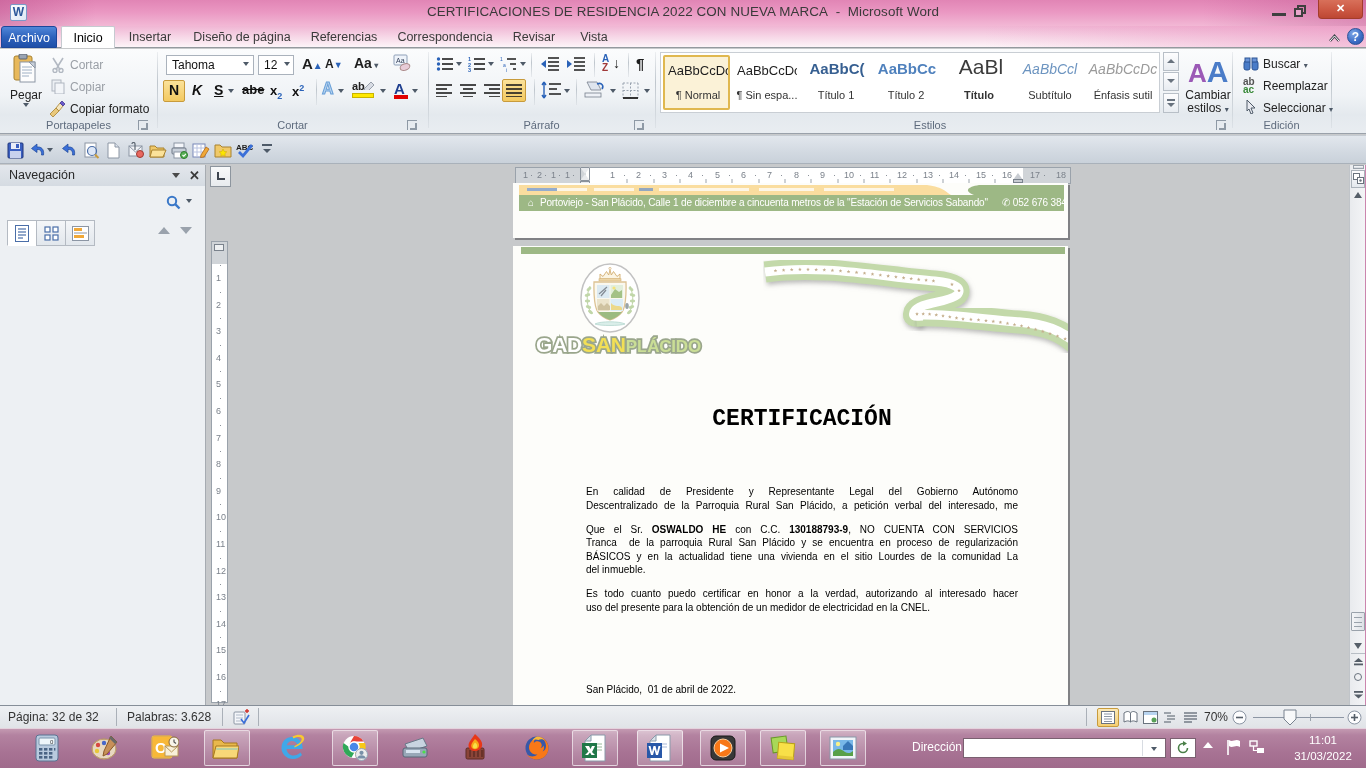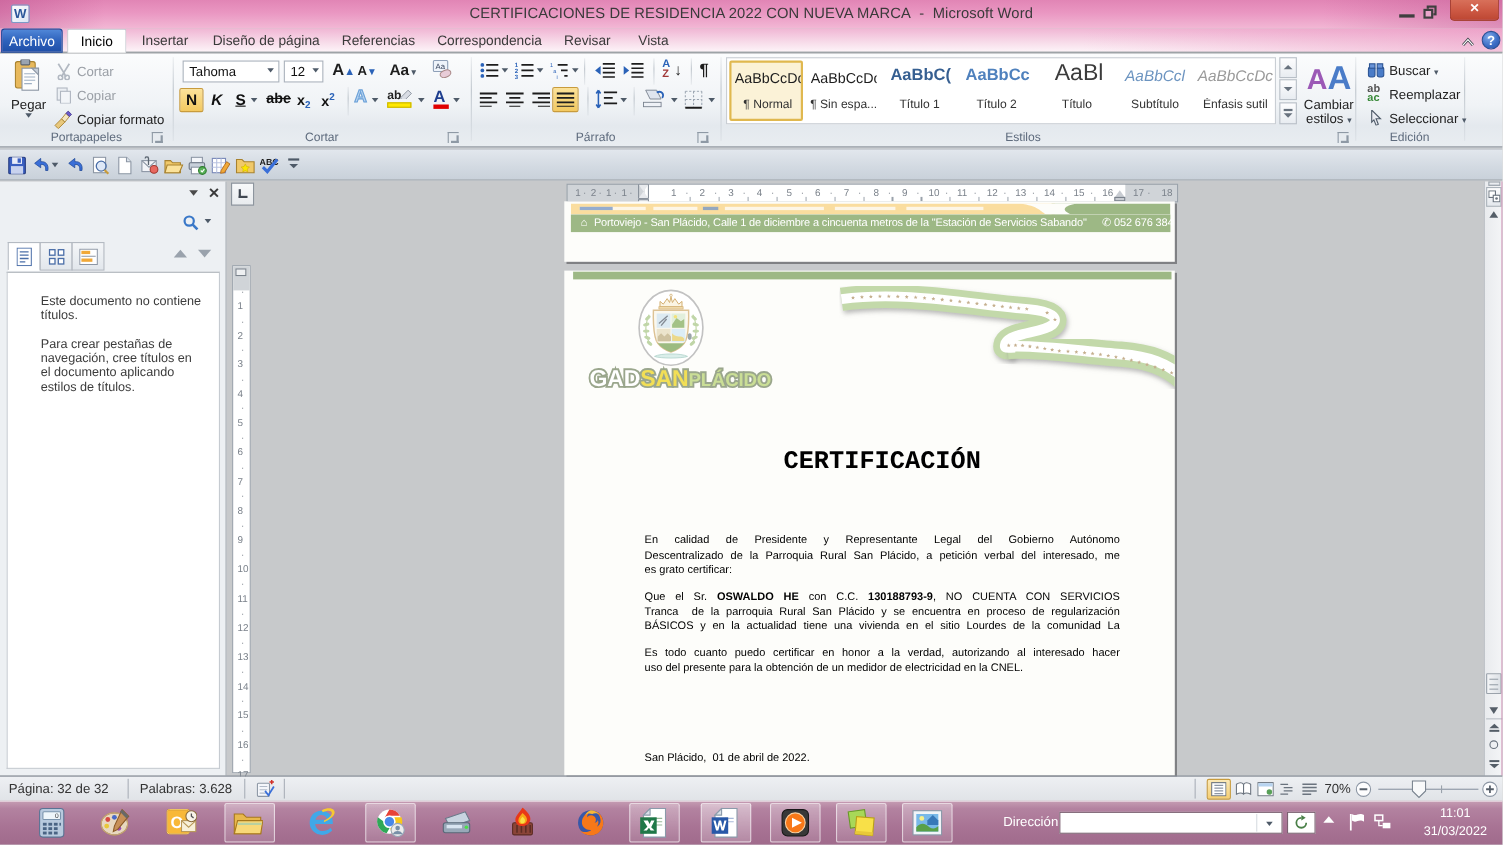--- a/index.html
+++ b/index.html
@@ -344,21 +344,21 @@
     <div class="ric" style="left:663px;top:6px;width:67px;height:55px;background:#fbf2d7;border:2px solid #e0b84f;border-radius:2px;"></div>
     <div class="stl" style="left:668px;top:14px;width:60px;font-size:13px;color:#1d1d1d;">AaBbCcDc</div>
     <div class="stl" style="left:668px;top:40px;width:60px;font-size:11px;color:#333;">¶ Normal</div>
     <div class="stl" style="left:737px;top:14px;width:60px;font-size:13px;color:#1d1d1d;">AaBbCcDc</div>
     <div class="stl" style="left:734px;top:40px;width:66px;font-size:11px;color:#333;">¶ Sin espa...</div>
     <div class="stl" style="left:806px;top:11px;width:62px;font-size:15px;font-weight:bold;color:#365f91;">AaBbC(</div>
     <div class="stl" style="left:806px;top:40px;width:60px;font-size:11px;color:#333;">Título 1</div>
     <div class="stl" style="left:876px;top:11px;width:62px;font-size:15px;font-weight:bold;color:#4f81bd;">AaBbCc</div>
     <div class="stl" style="left:876px;top:40px;width:60px;font-size:11px;color:#333;">Título 2</div>
     <div class="stl" style="left:948px;top:6px;width:66px;font-size:21px;color:#3b3b3b;">AaBl</div>
-    <div class="stl" style="left:948px;top:40px;width:62px;font-size:11px;color:#333;">Título</div>
+    <div class="stl" style="left:948px;top:40px;width:62px;font-size:11px;color:#333;font-weight:bold;">Título</div>
     <div class="stl" style="left:1018px;top:12px;width:64px;font-size:14px;font-style:italic;color:#6c94c0;">AaBbCcl</div>
     <div class="stl" style="left:1018px;top:40px;width:64px;font-size:11px;color:#333;">Subtítulo</div>
     <div class="stl" style="left:1088px;top:12px;width:70px;font-size:14px;font-style:italic;color:#9a9a9a;">AaBbCcDc</div>
     <div class="stl" style="left:1086px;top:40px;width:74px;font-size:11px;color:#333;">Énfasis sutil</div>
 
     <div class="ric" style="left:1163px;top:3px;width:16px;height:19px;background:linear-gradient(180deg,#fdfdfe,#e8ecf1);border:1px solid #b8bfc7;"></div>
     <div class="ric" style="left:1163px;top:23px;width:16px;height:19px;background:linear-gradient(180deg,#fdfdfe,#e8ecf1);border:1px solid #b8bfc7;"></div>
     <div class="ric" style="left:1163px;top:44px;width:16px;height:20px;background:linear-gradient(180deg,#fdfdfe,#e8ecf1);border:1px solid #b8bfc7;"></div>
     <div class="ric" style="left:1167px;top:10px;width:0;height:0;border-left:4px solid transparent;border-right:4px solid transparent;border-bottom:4px solid #68727e;"></div>
     <div class="ric" style="left:1167px;top:30px;width:0;height:0;border-left:4px solid transparent;border-right:4px solid transparent;border-top:4px solid #68727e;"></div>
@@ -466,20 +466,21 @@
           <text x="0" y="8" font-size="8" font-weight="bold" fill="#1d1d1d" font-family="Liberation Sans">ABC</text>
           <path d="M3 10 L7 14 L16 3" fill="none" stroke="#3a6fd8" stroke-width="2.8"></path>
         </svg>
     </div>
     <div class="qicon" style="left:262px;top:8px;width:10px;height:2px;background:#4e5a68;"></div>
     <div class="qicon" style="left:263px;top:13px;width:0;height:0;border-left:4px solid transparent;border-right:4px solid transparent;border-top:4px solid #4e5a68;"></div>
   </div>
 
   <div id="main">
     <div id="navpane">
+      <div id="navhead">Navegación</div>
       <div style="position:absolute;left:172px;top:8px;width:0;height:0;border-left:4px solid transparent;border-right:4px solid transparent;border-top:5px solid #4a4a4a;"></div>
       <div style="position:absolute;left:189px;top:3px;font-size:13px;color:#3a3a3a;font-weight:bold;">✕</div>
       <svg style="position:absolute;left:166px;top:30px;" width="15" height="15" viewBox="0 0 15 15">
           <circle cx="6" cy="6" r="4.2" fill="none" stroke="#3a78c8" stroke-width="2"></circle>
           <line x1="9.2" y1="9.2" x2="13.5" y2="13.5" stroke="#3a78c8" stroke-width="2.4"></line>
         </svg>
       <div style="position:absolute;left:186px;top:34px;width:0;height:0;border-left:3.5px solid transparent;border-right:3.5px solid transparent;border-top:4px solid #4e5a68;"></div>
       <div class="navtab" style="left:7px;background:#fff;border-bottom-color:#fff;">
         <svg style="position:absolute;left:7px;top:4px;" width="14" height="17" viewBox="0 0 14 17">
             <rect x="0.5" y="0.5" width="13" height="16" fill="#fff" stroke="#4a6ea8"></rect>
@@ -504,24 +505,20 @@
       <div class="navtab" style="left:65px;">
         <svg style="position:absolute;left:6px;top:5px;" width="17" height="15" viewBox="0 0 17 15">
             <rect x="0.5" y="0.5" width="16" height="14" fill="#fff" stroke="#8c96a4"></rect>
             <rect x="2" y="2" width="8" height="3" fill="#f0a838"></rect>
             <line x1="2" y1="7" x2="15" y2="7" stroke="#8c96a4"></line>
             <rect x="2" y="9" width="10" height="3" fill="#f0a838"></rect>
           </svg>
       </div>
       <div style="position:absolute;left:158px;top:62px;width:0;height:0;border-left:6px solid transparent;border-right:6px solid transparent;border-bottom:7px solid #9aa2ac;"></div>
       <div style="position:absolute;left:180px;top:62px;width:0;height:0;border-left:6px solid transparent;border-right:6px solid transparent;border-top:7px solid #9aa2ac;"></div>
-      <div id="navcontent">
-        <div style="position:absolute;left:30px;top:20px;">Este documento no contiene<br>títulos.</div>
-        <div style="position:absolute;left:30px;top:59px;">Para crear pestañas de<br>navegación, cree títulos en<br>el documento aplicando<br>estilos de títulos.</div>
-      </div>
     </div>
 
     <div id="lbox">
         <div style="position:absolute;left:6px;top:5px;width:8px;height:8px;border-left:2px solid #3f4650;border-bottom:2px solid #3f4650;"></div>
       </div>
     <div id="hruler">
       <div class="white"></div>
         <div style="position:absolute;left:70px;top:11px;width:437px;height:4px;background:repeating-linear-gradient(90deg,transparent 0px,transparent 25.3px,#9aa2ab 25.3px,#9aa2ab 26.3px);background-position-x:15.5px;"></div>
       <div class="rnum" style="left:7px;top:2px;">1</div>
         <div class="rnum" style="left:21px;top:2px;">2</div>
@@ -736,25 +733,25 @@
             <polygon points="287.0,81.8 287.5,83.0 288.8,83.1 287.9,83.9 288.2,85.2 287.0,84.5 285.9,85.2 286.2,83.9 285.2,83.1 286.5,83.0"></polygon>
             <polygon points="294.5,84.3 295.0,85.5 296.3,85.6 295.3,86.4 295.6,87.7 294.5,87.0 293.4,87.7 293.7,86.4 292.7,85.6 294.0,85.5"></polygon>
             <polygon points="302.1,87.0 302.6,88.3 303.9,88.4 302.9,89.2 303.2,90.5 302.1,89.8 301.0,90.5 301.3,89.2 300.3,88.4 301.6,88.3"></polygon>
             <polygon points="310.0,90.1 310.5,91.3 311.8,91.4 310.8,92.3 311.1,93.5 310.0,92.9 308.9,93.5 309.2,92.3 308.2,91.4 309.5,91.3"></polygon>
           </g>
       </svg>
       <div style="position:absolute;left:73px;top:160px;width:432px;text-align:center;font-family:'Liberation Mono',monospace;font-weight:bold;font-size:23px;color:#000;">CERTIFICACIÓN</div>
       <div class="doctext" style="position:absolute;left:73px;top:239px;width:432px;">
         <div class="jl">En calidad de Presidente y Representante Legal del Gobierno Autónomo</div>
         <div class="jl">Descentralizado de la Parroquia Rural San Plácido, a petición verbal del interesado, me</div>
-        <div class="ll">es grato certificar:</div>
         <div class="sp"></div>
         <div class="jl">Que el Sr. <b>OSWALDO HE</b> con C.C. <b>130188793-9</b>, NO CUENTA CON SERVICIOS</div>
         <div class="jl">Tranca&nbsp; de la parroquia Rural San Plácido y se encuentra en proceso de regularización</div>
         <div class="jl">BÁSICOS y en la actualidad tiene una vivienda en el sitio Lourdes de la comunidad La</div>
+        <div class="ll">del inmueble.</div>
         <div class="sp"></div>
         <div class="jl">Es todo cuanto puedo certificar en honor a la verdad, autorizando al interesado hacer</div>
         <div class="ll">uso del presente para la obtención de un medidor de electricidad en la CNEL.</div>
       </div>
       <div class="doctext" style="position:absolute;left:73px;top:437px;">San Plácido,&nbsp; 01 de abril de 2022.</div>
     </div>
 
     <div id="vscroll">
       <div style="position:absolute;left:3px;top:0px;width:11px;height:4px;background:linear-gradient(180deg,#fdfdfe,#cfd5dc);border:1px solid #9aa2ab;"></div>
       <div style="position:absolute;left:1px;top:5px;width:14px;height:18px;background:linear-gradient(180deg,#fdfdfe,#e4e8ed);border:1px solid #aab2ba;"></div>

